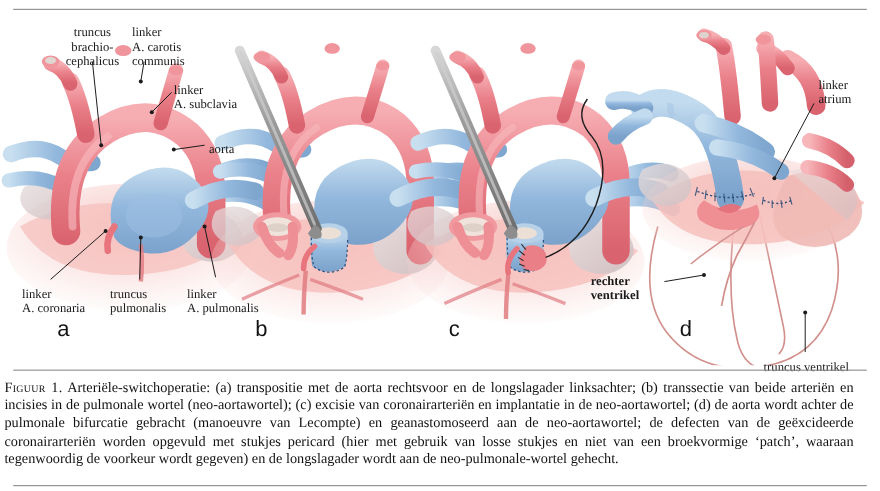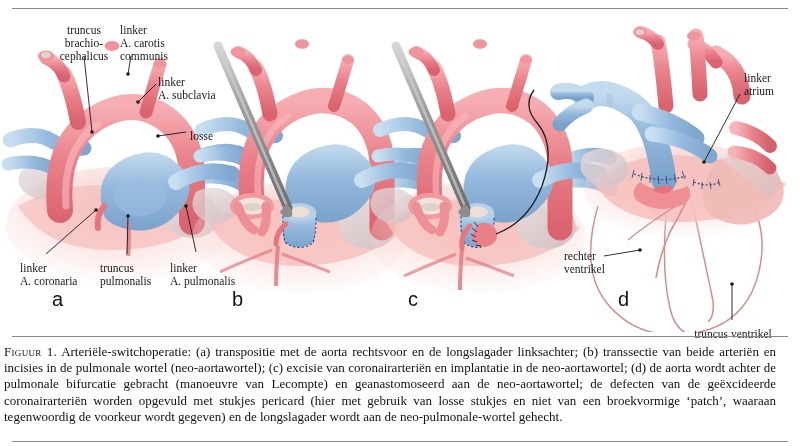--- a/index.html
+++ b/index.html
@@ -344,30 +344,30 @@
 
     <div>
       <div class="lbl center" style="left:49px; top:14px;  width:70px;">truncus
 brachio-
 cephalicus</div>
       <div class="lbl" style="left:120px;top:14px;  width:72px;">linker
 A. carotis
 communis</div>
       <div class="lbl" style="left:158px;top:66px;  width:74px;">linker
 A. subclavia</div>
-      <div class="lbl" style="left:190px;top:120px; width:42px;">losse</div>
+      <div class="lbl" style="left:190px;top:120px; width:42px;">aorta</div>
       <div class="lbl" style="left:20px; top:252px; width:78px;">linker
 A. coronaria</div>
       <div class="lbl" style="left:100px;top:252px; width:68px;">truncus
 pulmonalis</div>
       <div class="lbl" style="left:170px;top:252px; width:80px;">linker
 A. pulmonalis</div>
       <div class="lbl" style="left:744px;top:62px;  width:54px;">linker
 atrium</div>
-      <div class="lbl" style="left:564px;top:240px; width:60px;">rechter
+      <div class="lbl" style="left:537px;top:240px; width:60px;font-weight:bold;">rechter
 ventrikel</div>
       <div class="lbl center" style="left:686px;top:318px; width:94px;">truncus ventrikel</div>
     </div>
 
     <div>
       <div class="panel-letter" style="left:52px;  top:278px;">a</div>
       <div class="panel-letter" style="left:232px; top:278px;">b</div>
       <div class="panel-letter" style="left:408px; top:278px;">c</div>
       <div class="panel-letter" style="left:618px; top:278px;">d</div>
     </div>

